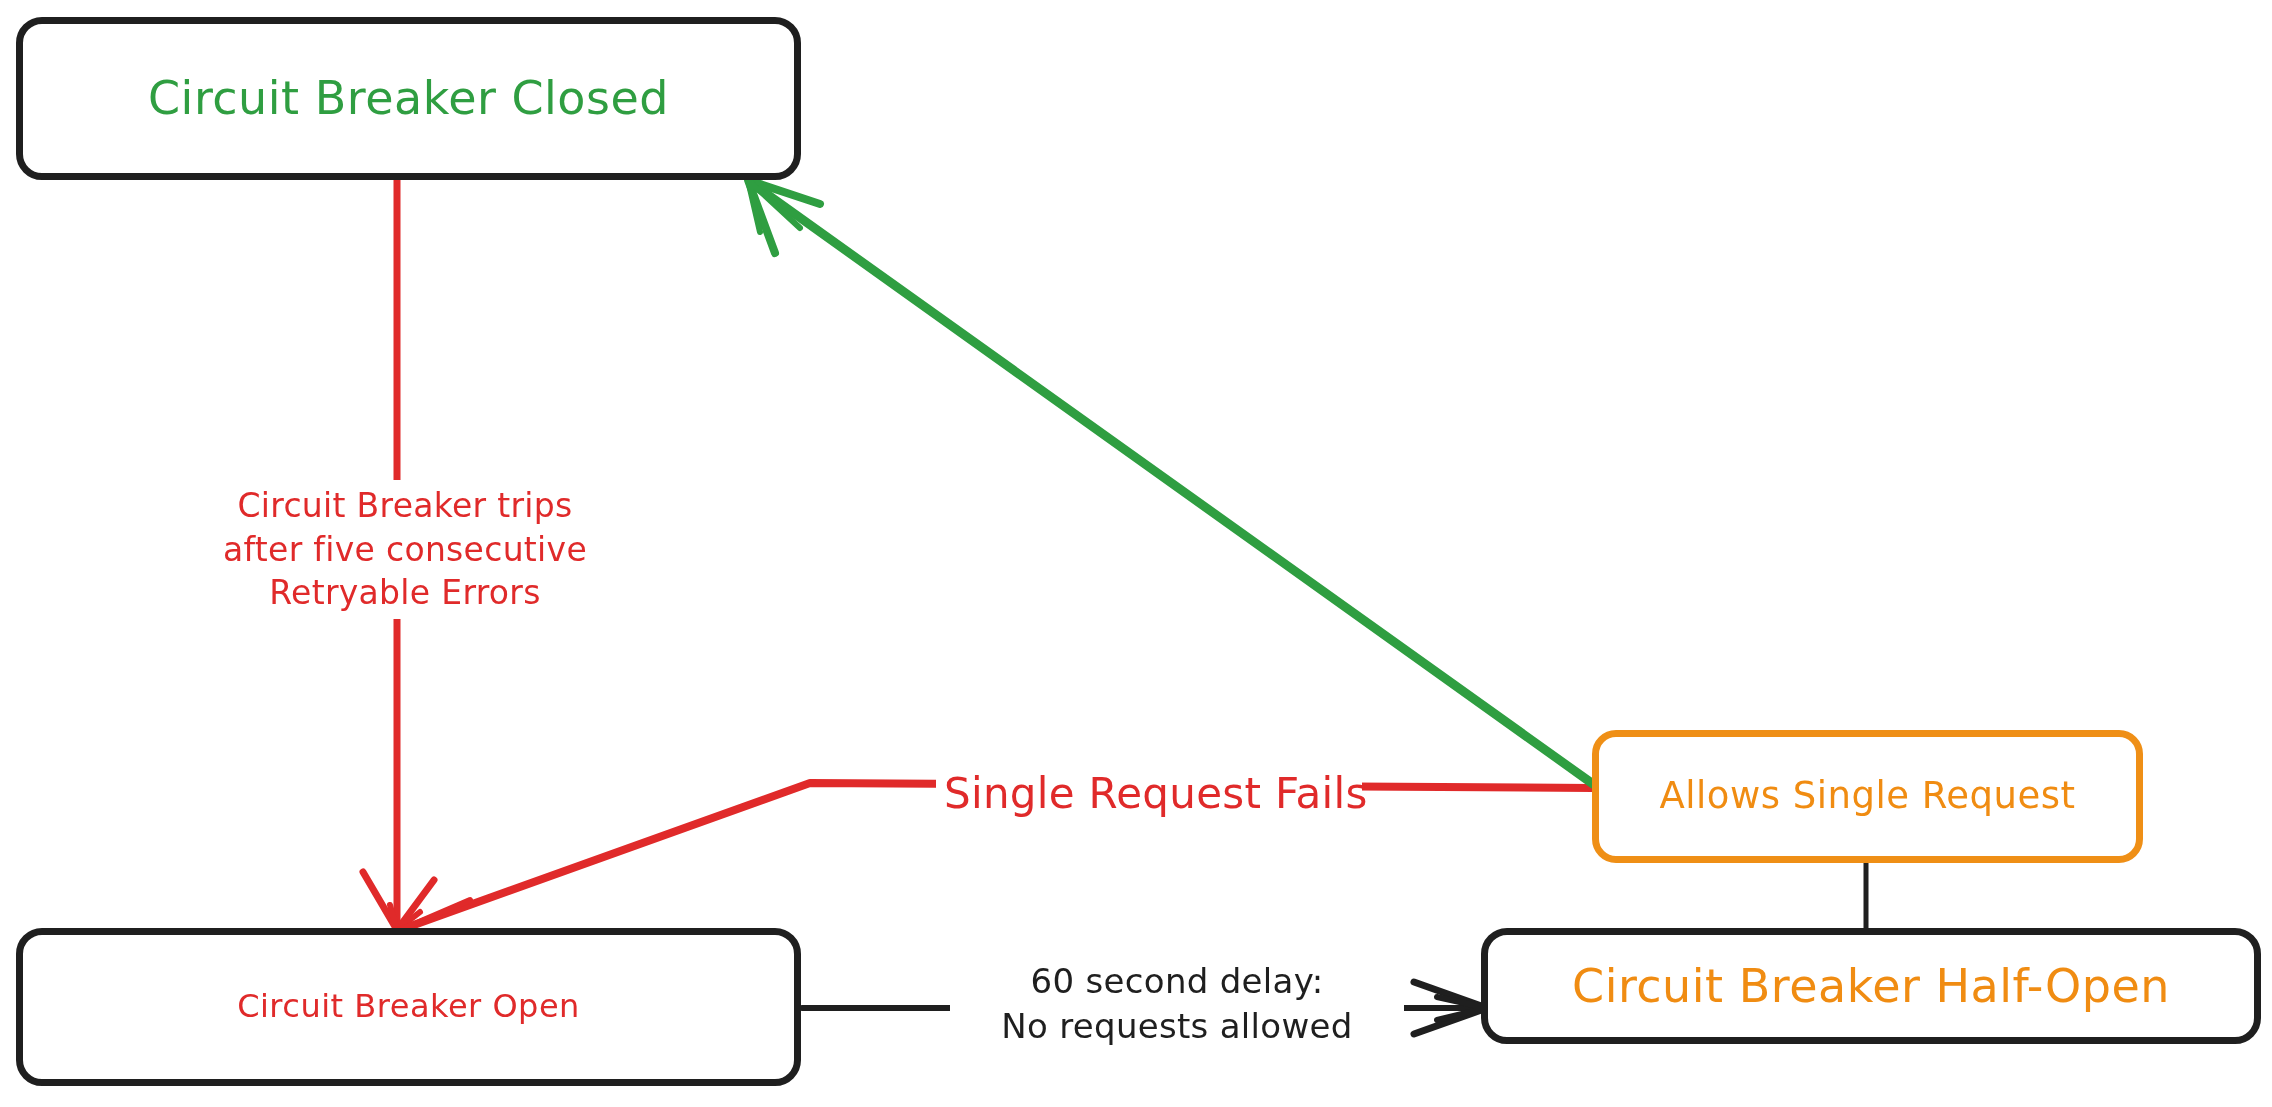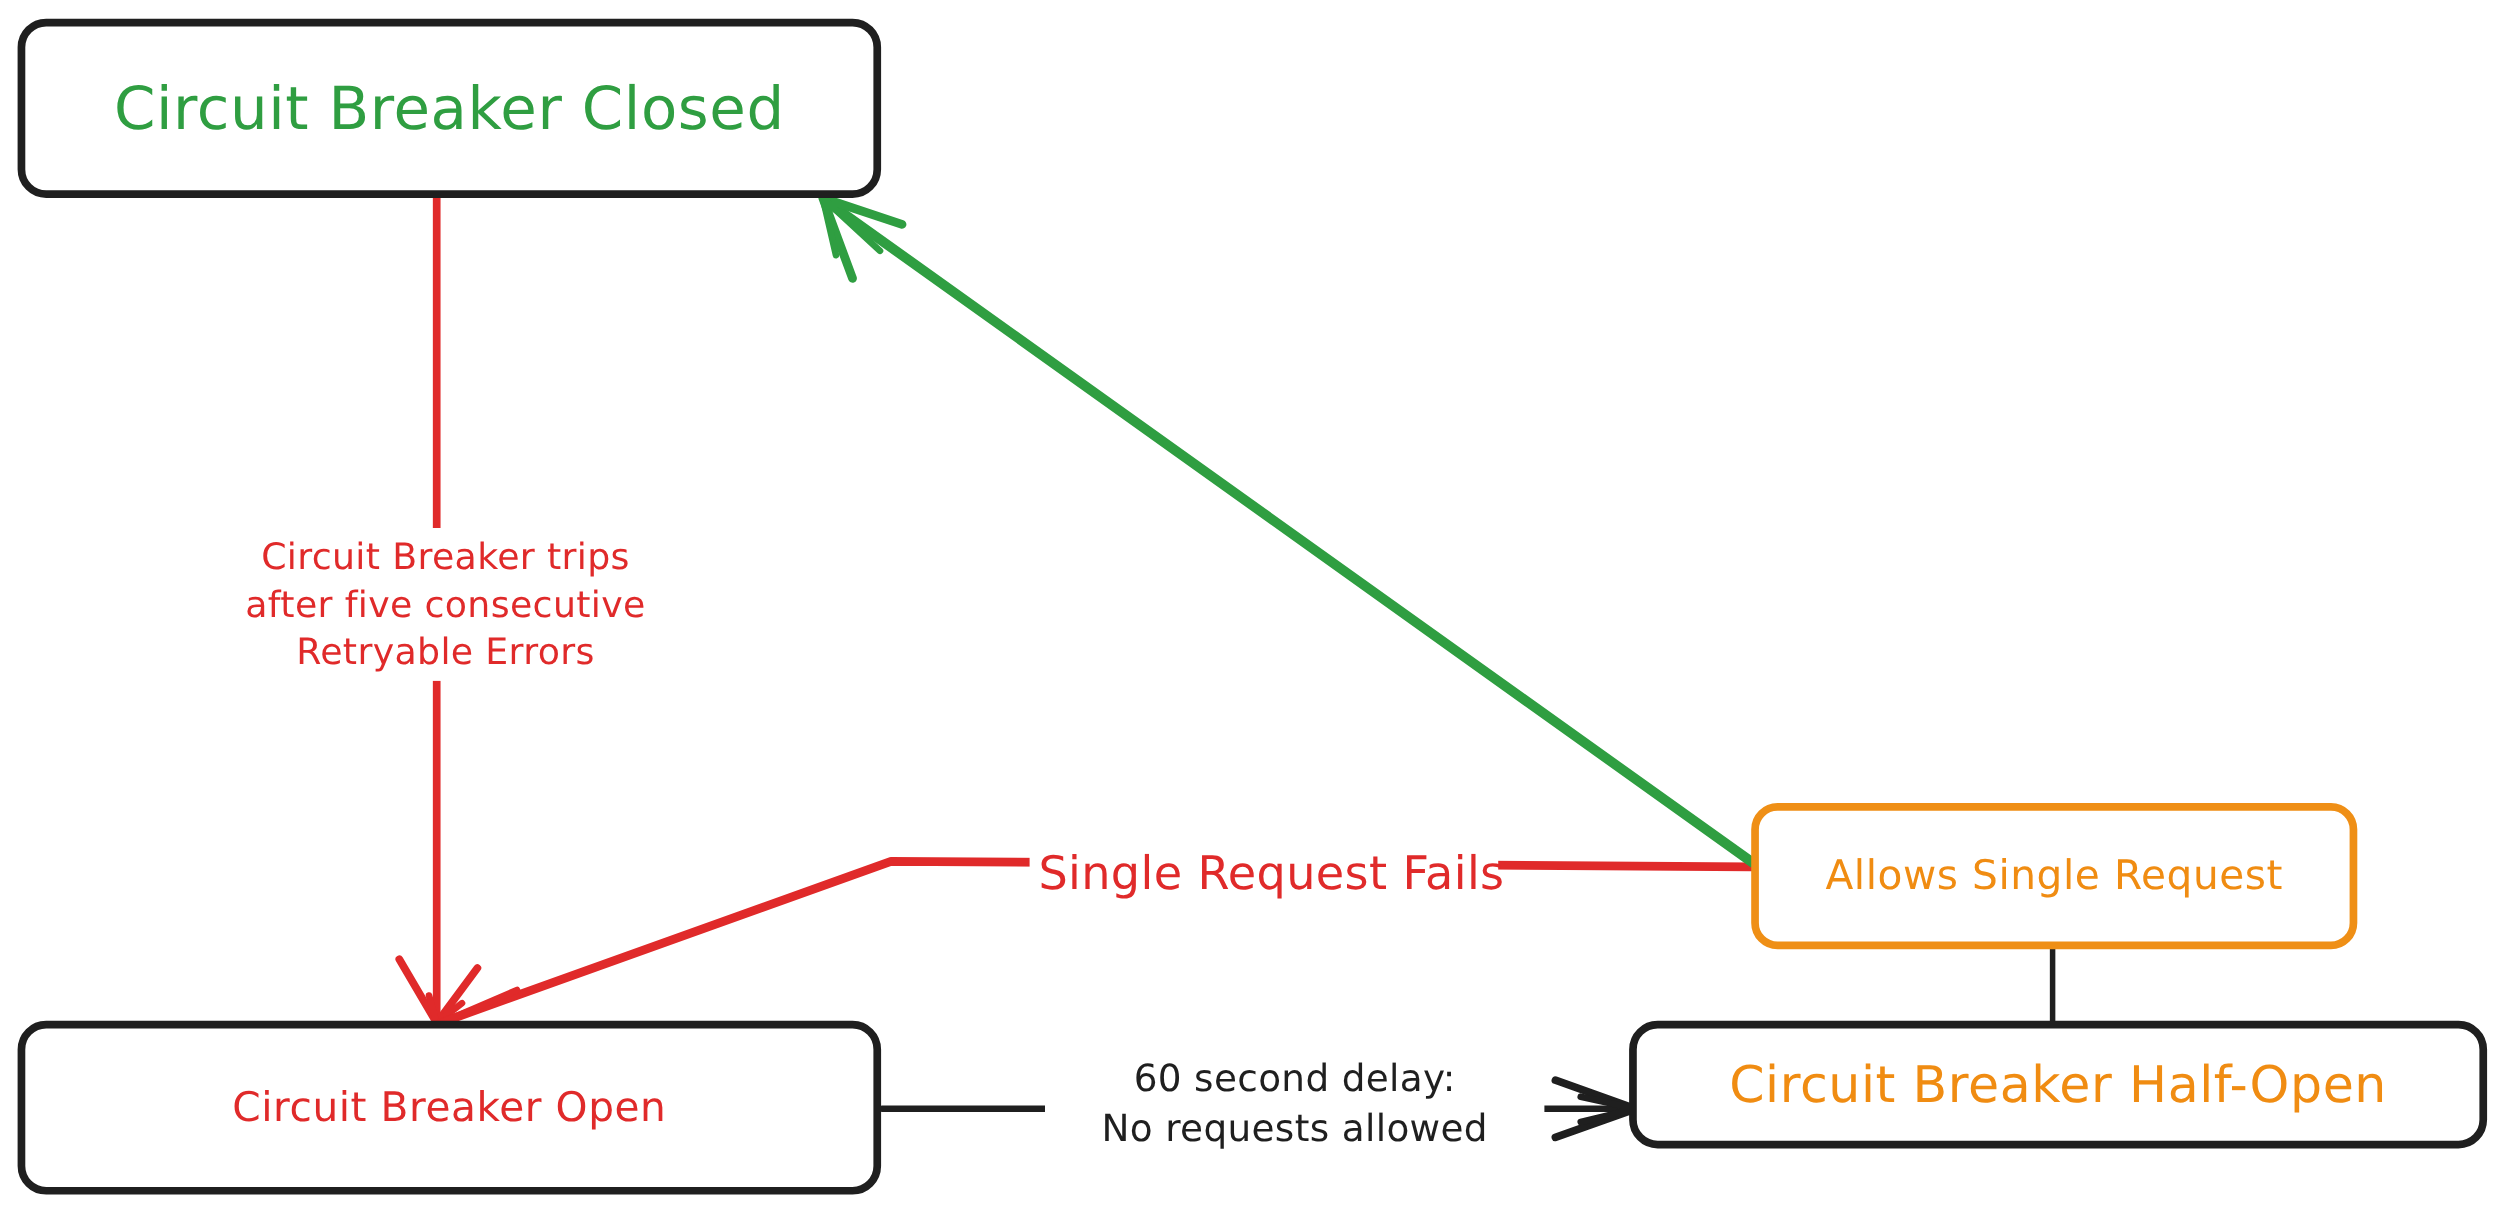--- a/index.html
+++ b/index.html
@@ -93,25 +93,25 @@
       <path d="M 1414 982 L 1487 1008 L 1414 1034" stroke="#1f1f1f" stroke-width="7" fill="none" stroke-linecap="round" stroke-linejoin="round"></path>
       <path d="M 1437 997 L 1487 1008 L 1437 1020" stroke="#1f1f1f" stroke-width="6" fill="none" stroke-linecap="round" stroke-linejoin="round"></path>
     </g>
 
     <g>
       <path d="M 1866 862 L 1866 928" stroke="#1f1f1f" stroke-width="5" fill="none" stroke-linecap="round"></path>
     </g>
   </svg>
 
   <div class="node node-black" style="left:16px; top:17px; width:785px; height:163px;">
-    <span class="node-label label-green" style="font-size:54px;">Circuit Breaker Closed</span>
+    <span class="node-label label-green" style="font-size:46px;">Circuit Breaker Closed</span>
   </div>
 
   <div class="node node-black" style="left:16px; top:928px; width:785px; height:158px;">
-    <span class="node-label label-red" style="font-size:37px;">Circuit Breaker Open</span>
+    <span class="node-label label-red" style="font-size:32px;">Circuit Breaker Open</span>
   </div>
 
   <div class="node node-black" style="left:1481px; top:928px; width:780px; height:116px;">
     <span class="node-label label-orange" style="font-size:46px;">Circuit Breaker Half-Open</span>
   </div>
 
   <div class="node node-orange" style="left:1592px; top:730px; width:551px; height:133px;">
     <span class="node-label label-orange" style="font-size:37px;">Allows Single Request</span>
   </div>
 

